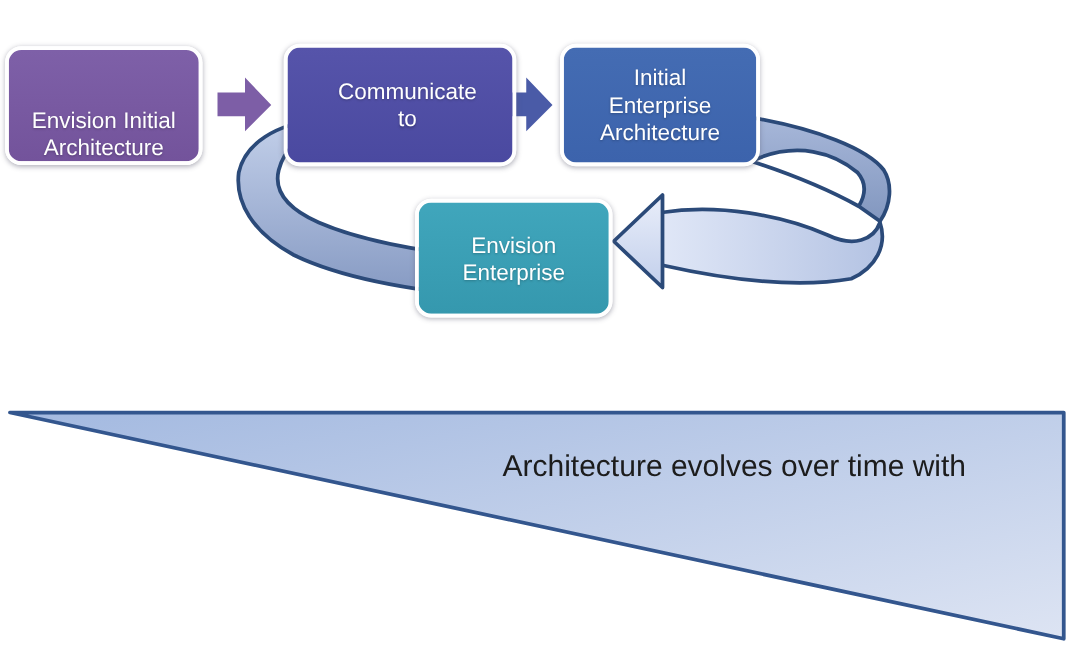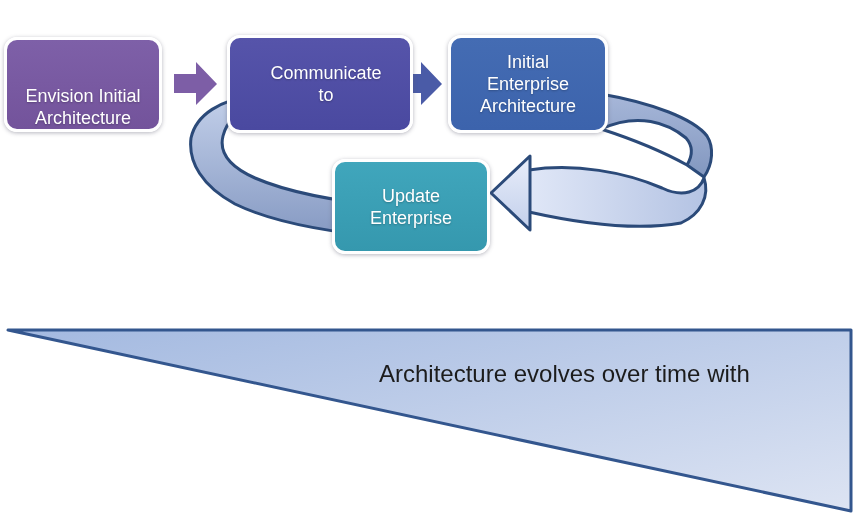--- a/index.html
+++ b/index.html
@@ -13,21 +13,21 @@
     display:flex;flex-direction:column;align-items:center;justify-content:center;
     color:#ffffff;font-size:18px;line-height:22px;text-align:center;
     box-shadow:0 1px 4px rgba(90,90,110,0.45);
     text-shadow:0 1px 2px rgba(0,0,0,0.25);
   }
   .box-envision   {left:4px;  top:37px; width:158px;height:95px;background:linear-gradient(#7e60a8,#73539b);justify-content:flex-end;}
   .box-communicate{left:227px;top:35px; width:186px;height:98px;background:linear-gradient(#5654aa,#4a49a0);padding-left:12px;}
   .box-update     {left:448px;top:35px; width:160px;height:98px;background:linear-gradient(#446cb3,#3c63ac);}
   .box-develop    {left:332px;top:159px;width:158px;height:95px;background:linear-gradient(#40a6bc,#3598ae);}
   .banner-text{
-    position:absolute;left:379px;top:358px;width:452px;
+    position:absolute;left:402px;top:358px;width:452px;
     font-size:24px;line-height:31px;color:#1c1c1c;text-align:left;letter-spacing:0px;
   }
 </style>
 </head>
 <body>
 
 <div class="stage">
 
   <svg class="layer" width="856" height="518" viewBox="0 0 856 518">
     <defs>
@@ -105,17 +105,17 @@
     <div>to</div>
   </div>
 
   <div class="step-box box-update">
     <div>Initial</div>
     <div>Enterprise</div>
     <div>Architecture</div>
   </div>
 
   <div class="step-box box-develop">
-    <div>Update</div>
+    <div>Envision</div>
     <div>Enterprise</div>
   </div>
 
 </div>
 
 </body></html>

